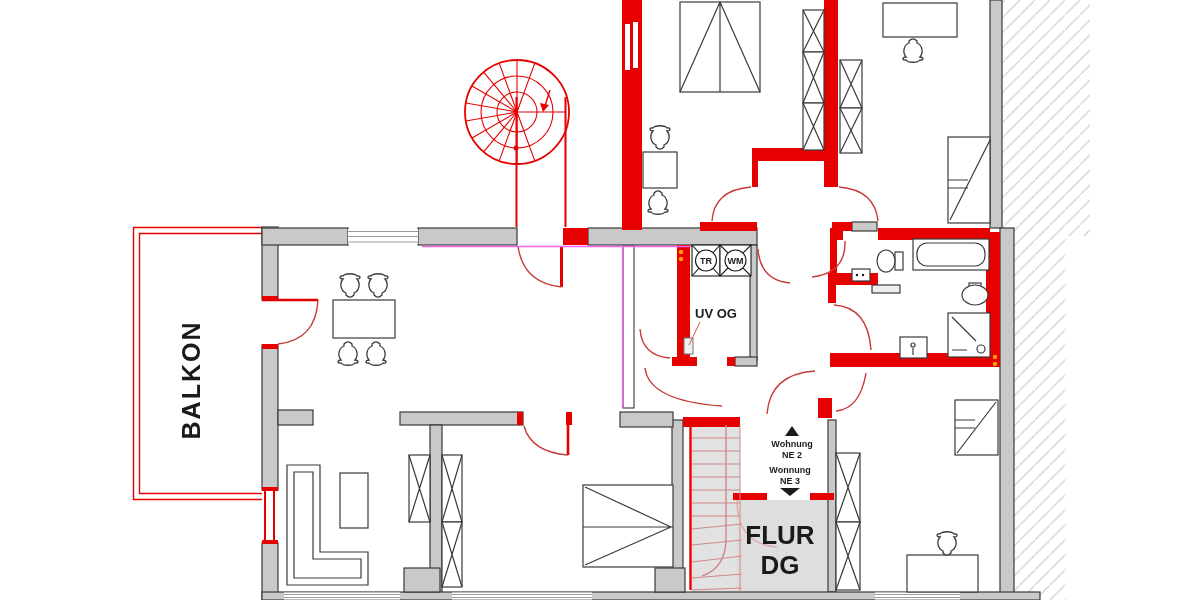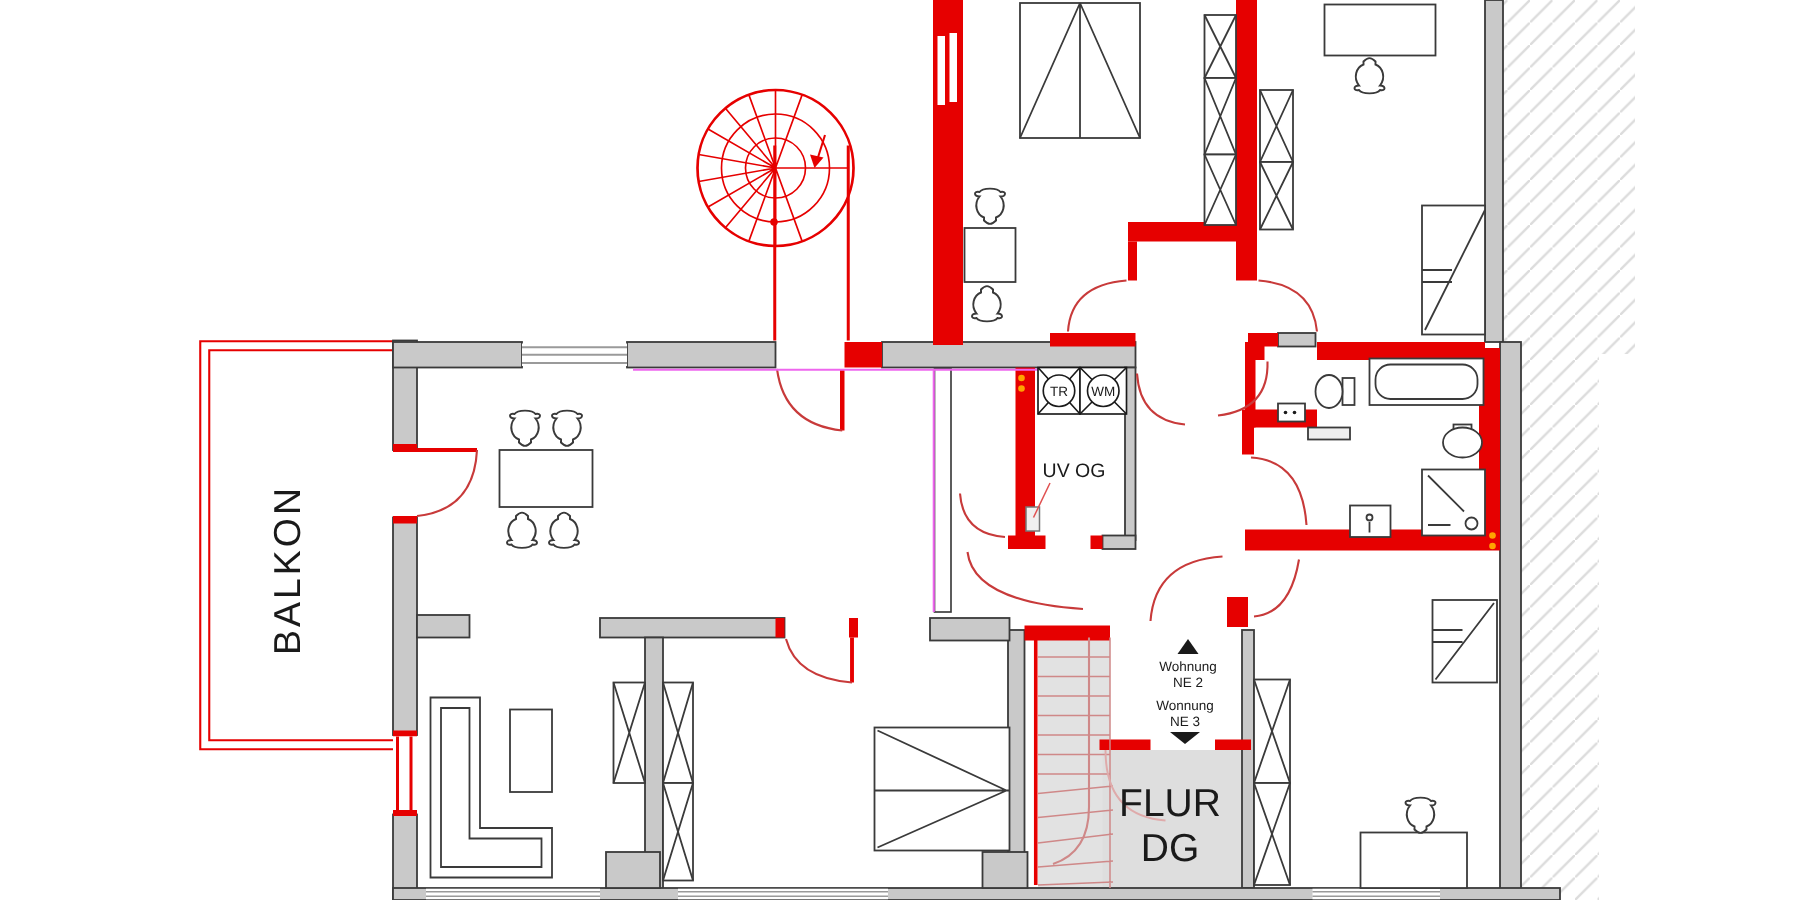--- a/index.html
+++ b/index.html
@@ -1,17 +1,17 @@
 <!DOCTYPE html>
 <html><head>
 <meta charset="utf-8">
 <style>
   html,body{margin:0;padding:0;background:#ffffff;}
   .stage{position:relative;width:1200px;height:600px;background:#ffffff;overflow:hidden;
-         font-family:"Liberation Sans", sans-serif;}
+         font-family:"Liberation Sans", sans-serif;font-weight:bold;}
   svg{position:absolute;left:0;top:0;}
   text{font-family:"Liberation Sans", sans-serif;fill:#1a1a1a;}
 </style>
 </head>
 <body>
 
 <div class="stage">
 <svg width="1200" height="600" viewBox="0 0 1200 600">
   <defs>
     <pattern id="hatch" width="15" height="15" patternUnits="userSpaceOnUse">

